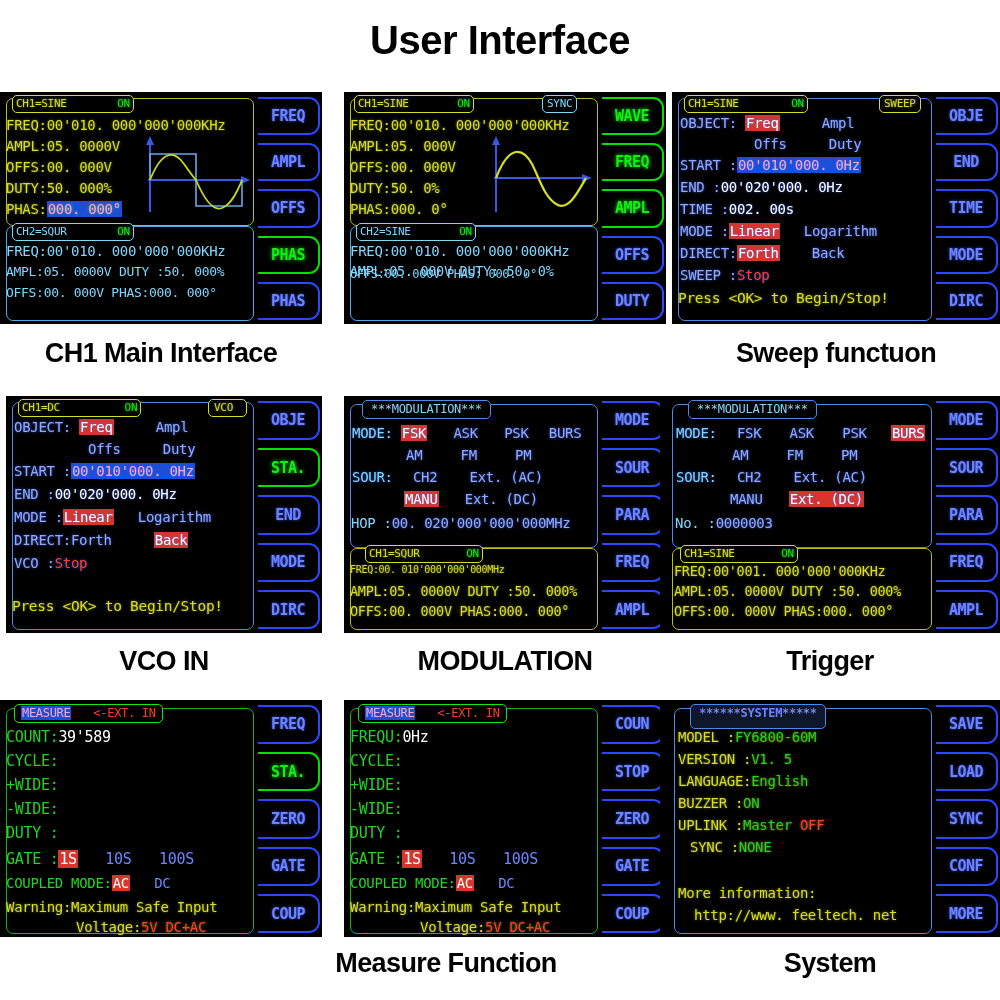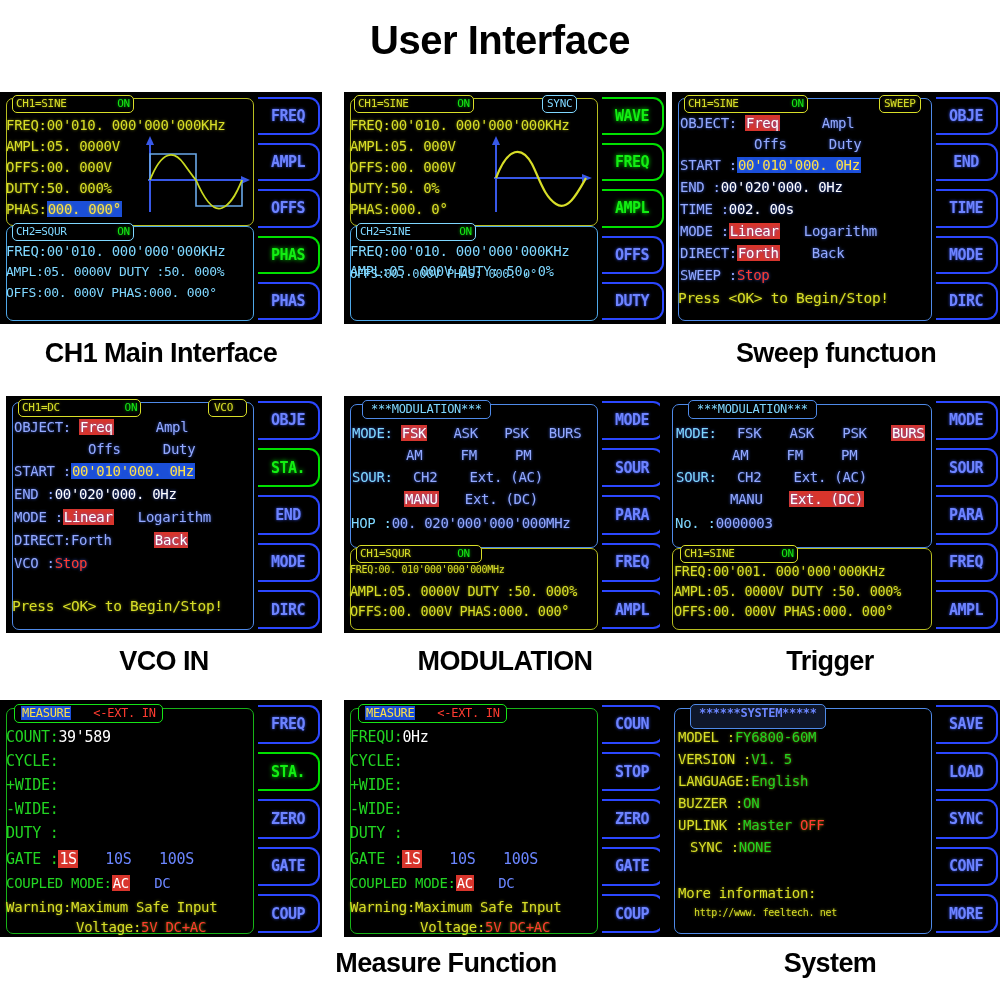--- a/index.html
+++ b/index.html
@@ -99,21 +99,21 @@
     padding: 0;
   }
   .yellow { color: #d8de28; text-shadow: 0 0 3px rgba(200,210,20,.6); }
   .cyan   { color: #7fd7ff; }
   .blue   { color: #93a9ff; text-shadow: 0 0 3px rgba(70,110,255,.8); }
   .blueb  { color: #6b86ff; }
   .green  { color: #16e516; text-shadow: 0 0 3px rgba(0,230,0,.7); }
   .lgreen { color: #22d422; }
   .white  { color: #ffffff; }
   .red    { color: #ff3b30; }
-  .hlb    { background: #1b4fd8; color: #fde047; padding: 0 1px; }
+  .hlb    { background: #1b4fd8; color: #f9a8d4; padding: 0 1px; }
   .hlr    { background: #d8352c; color: #ffffff; padding: 0 1px; }
 
   
   #p1 { left: 0px; top: 92px; width: 322px; height: 232px; }
   #p1 .lcdbody { font-size: 15.5px; }
   
   #p2 { left: 344px; top: 92px; width: 322px; height: 232px; }
   
   #p3 { left: 672px; top: 92px; width: 328px; height: 232px; }
   
@@ -392,21 +392,21 @@
         <div class="lcdline blue" style="left:56px; top:92px; font-size:14px;">
           <span class="hlr">MANU</span>
           <span style="display:inline-block;width:10px;"></span>
           <span>Ext. (DC)</span>
         </div>
         <div class="lcdline cyan" style="left:3px; top:116px; font-size:14px;">
           <span>HOP  :</span><span class="blue">00. 020'000'000'000MHz</span>
         </div>
         <div class="grp yellow" style="left:2px; top:148px; right:2px; bottom:0px; border-color:#b8be20;"></div>
         <div class="lcdline yellow" style="left:8px; top:145px; font-size:11px;">
-          <span class="hdrbox" style="padding:2px 11px 2px 3px; background:#000;">
+          <span class="hdrbox" style="padding:2px 3px 2px 3px; background:#000;margin-left:9px;">
             <span>CH1=SQUR</span>
             <span style="display:inline-block;width:34px;"></span>
             <span class="green">ON</span>
           </span>
         </div>
         <div class="lcdline yellow" style="left:2px; top:165px; font-size:10px;">FREQ:00. 010'000'000'000MHz</div>
         <div class="lcdline yellow" style="left:2px; top:185px; font-size:13.5px;">AMPL:05. 0000V DUTY :50. 000%</div>
         <div class="lcdline yellow" style="left:2px; top:205px; font-size:13.5px;">OFFS:00. 000V  PHAS:000. 000°</div>
       </div>
       <div class="sidebar">
@@ -593,21 +593,21 @@
         <div class="lcdline yellow" style="left:14px; top:92px; font-size:14px;">
           <span>BUZZER  :</span><span class="lgreen">ON</span>
         </div>
         <div class="lcdline yellow" style="left:14px; top:114px; font-size:14px;">
           <span>UPLINK  :</span><span class="lgreen">Master </span><span class="red">OFF</span>
         </div>
         <div class="lcdline yellow" style="left:18px; top:136px; font-size:14px;margin-left:8px;">
           <span>SYNC    :</span><span class="lgreen">NONE</span>
         </div>
         <div class="lcdline yellow" style="left:14px; top:182px; font-size:14px;">More information:</div>
-        <div class="lcdline yellow" style="left:30px; top:204px; font-size:10px;">http://www. feeltech. net</div>
+        <div class="lcdline yellow" style="left:30px; top:204px; font-size:14px;">http://www. feeltech. net</div>
       </div>
       <div class="sidebar">
         <div class="sbtn">SAVE</div>
         <div class="sbtn">LOAD</div>
         <div class="sbtn">SYNC</div>
         <div class="sbtn">CONF</div>
         <div class="sbtn">MORE</div>
       </div>
     </div>
   </div>

